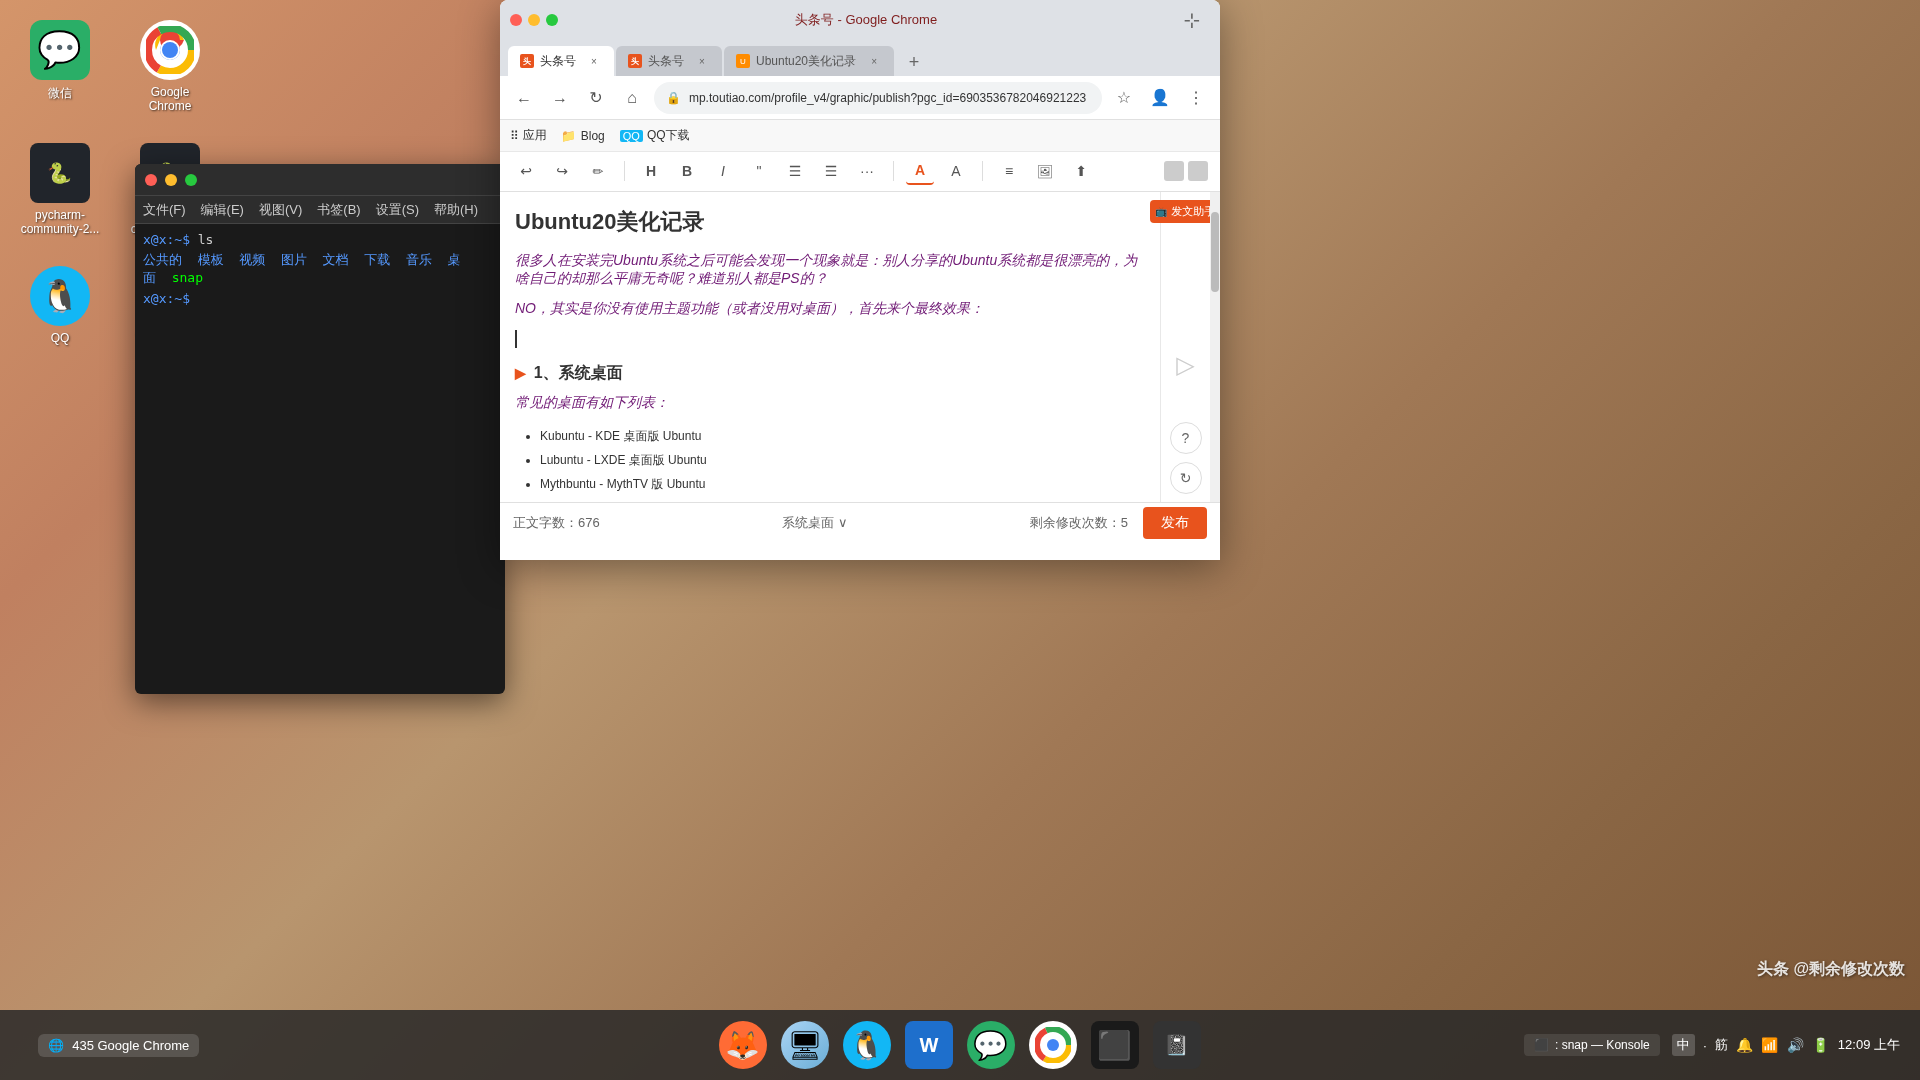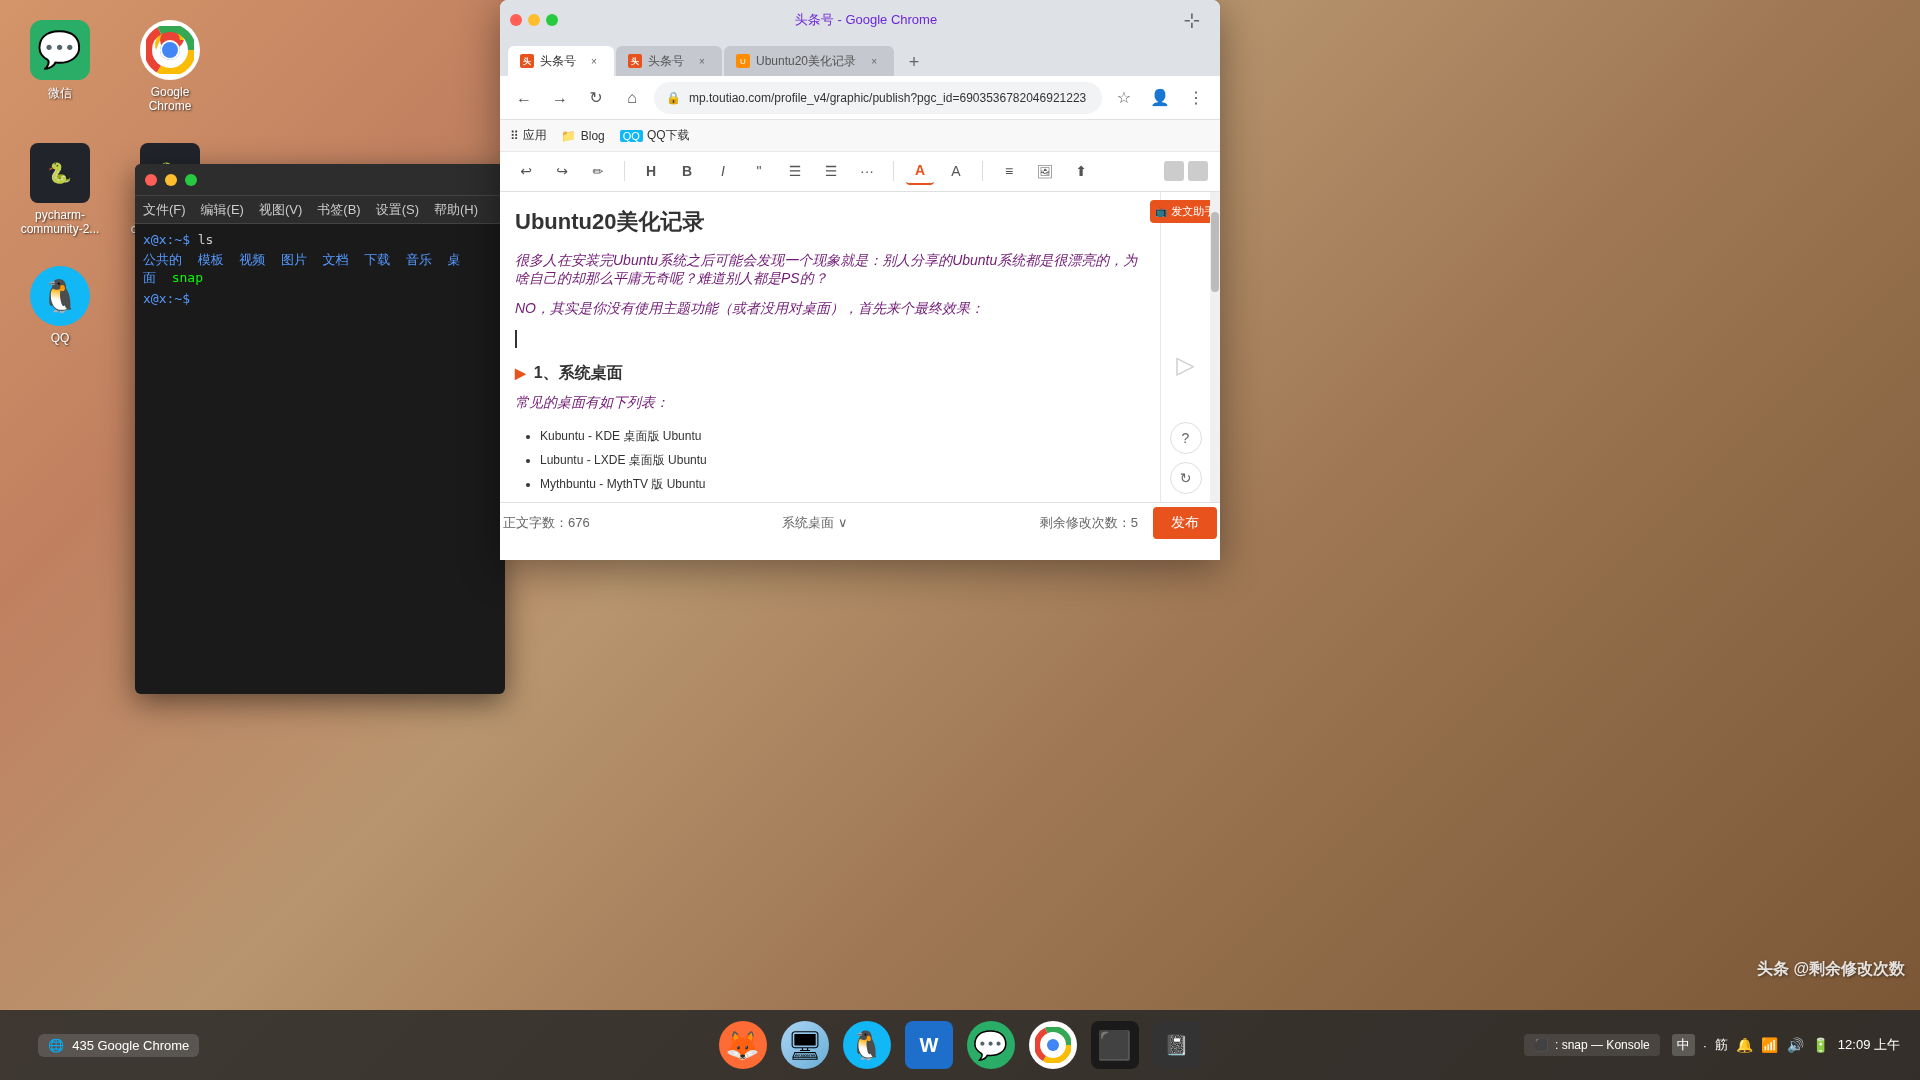--- a/index.html
+++ b/index.html
@@ -179,21 +179,21 @@
       padding: 0 10px;
       gap: 5px;
     }
 
     .chrome-title-center {
       flex: 1;
       display: flex;
       align-items: center;
       justify-content: center;
       font-size: 13px;
-      color: #6d28d9;
+      color: #7f1d1d;
     }
 
     .chrome-tabs {
       background: #dee1e6;
       height: 36px;
       display: flex;
       align-items: flex-end;
       padding: 0 8px;
       gap: 2px;
     }
@@ -392,21 +392,21 @@
       height: 18px;
       background: #333;
     }
 
     
     .editor-footer {
       background: white;
       height: 44px;
       display: flex;
       align-items: center;
-      padding: 0 3px;
+      padding: 0 13px;
       border-top: 1px solid #e0e0e0;
       justify-content: space-between;
       font-size: 13px;
       color: #666;
     }
 
     .publish-btn {
       background: #e8531d;
       color: white;
       border: none;

